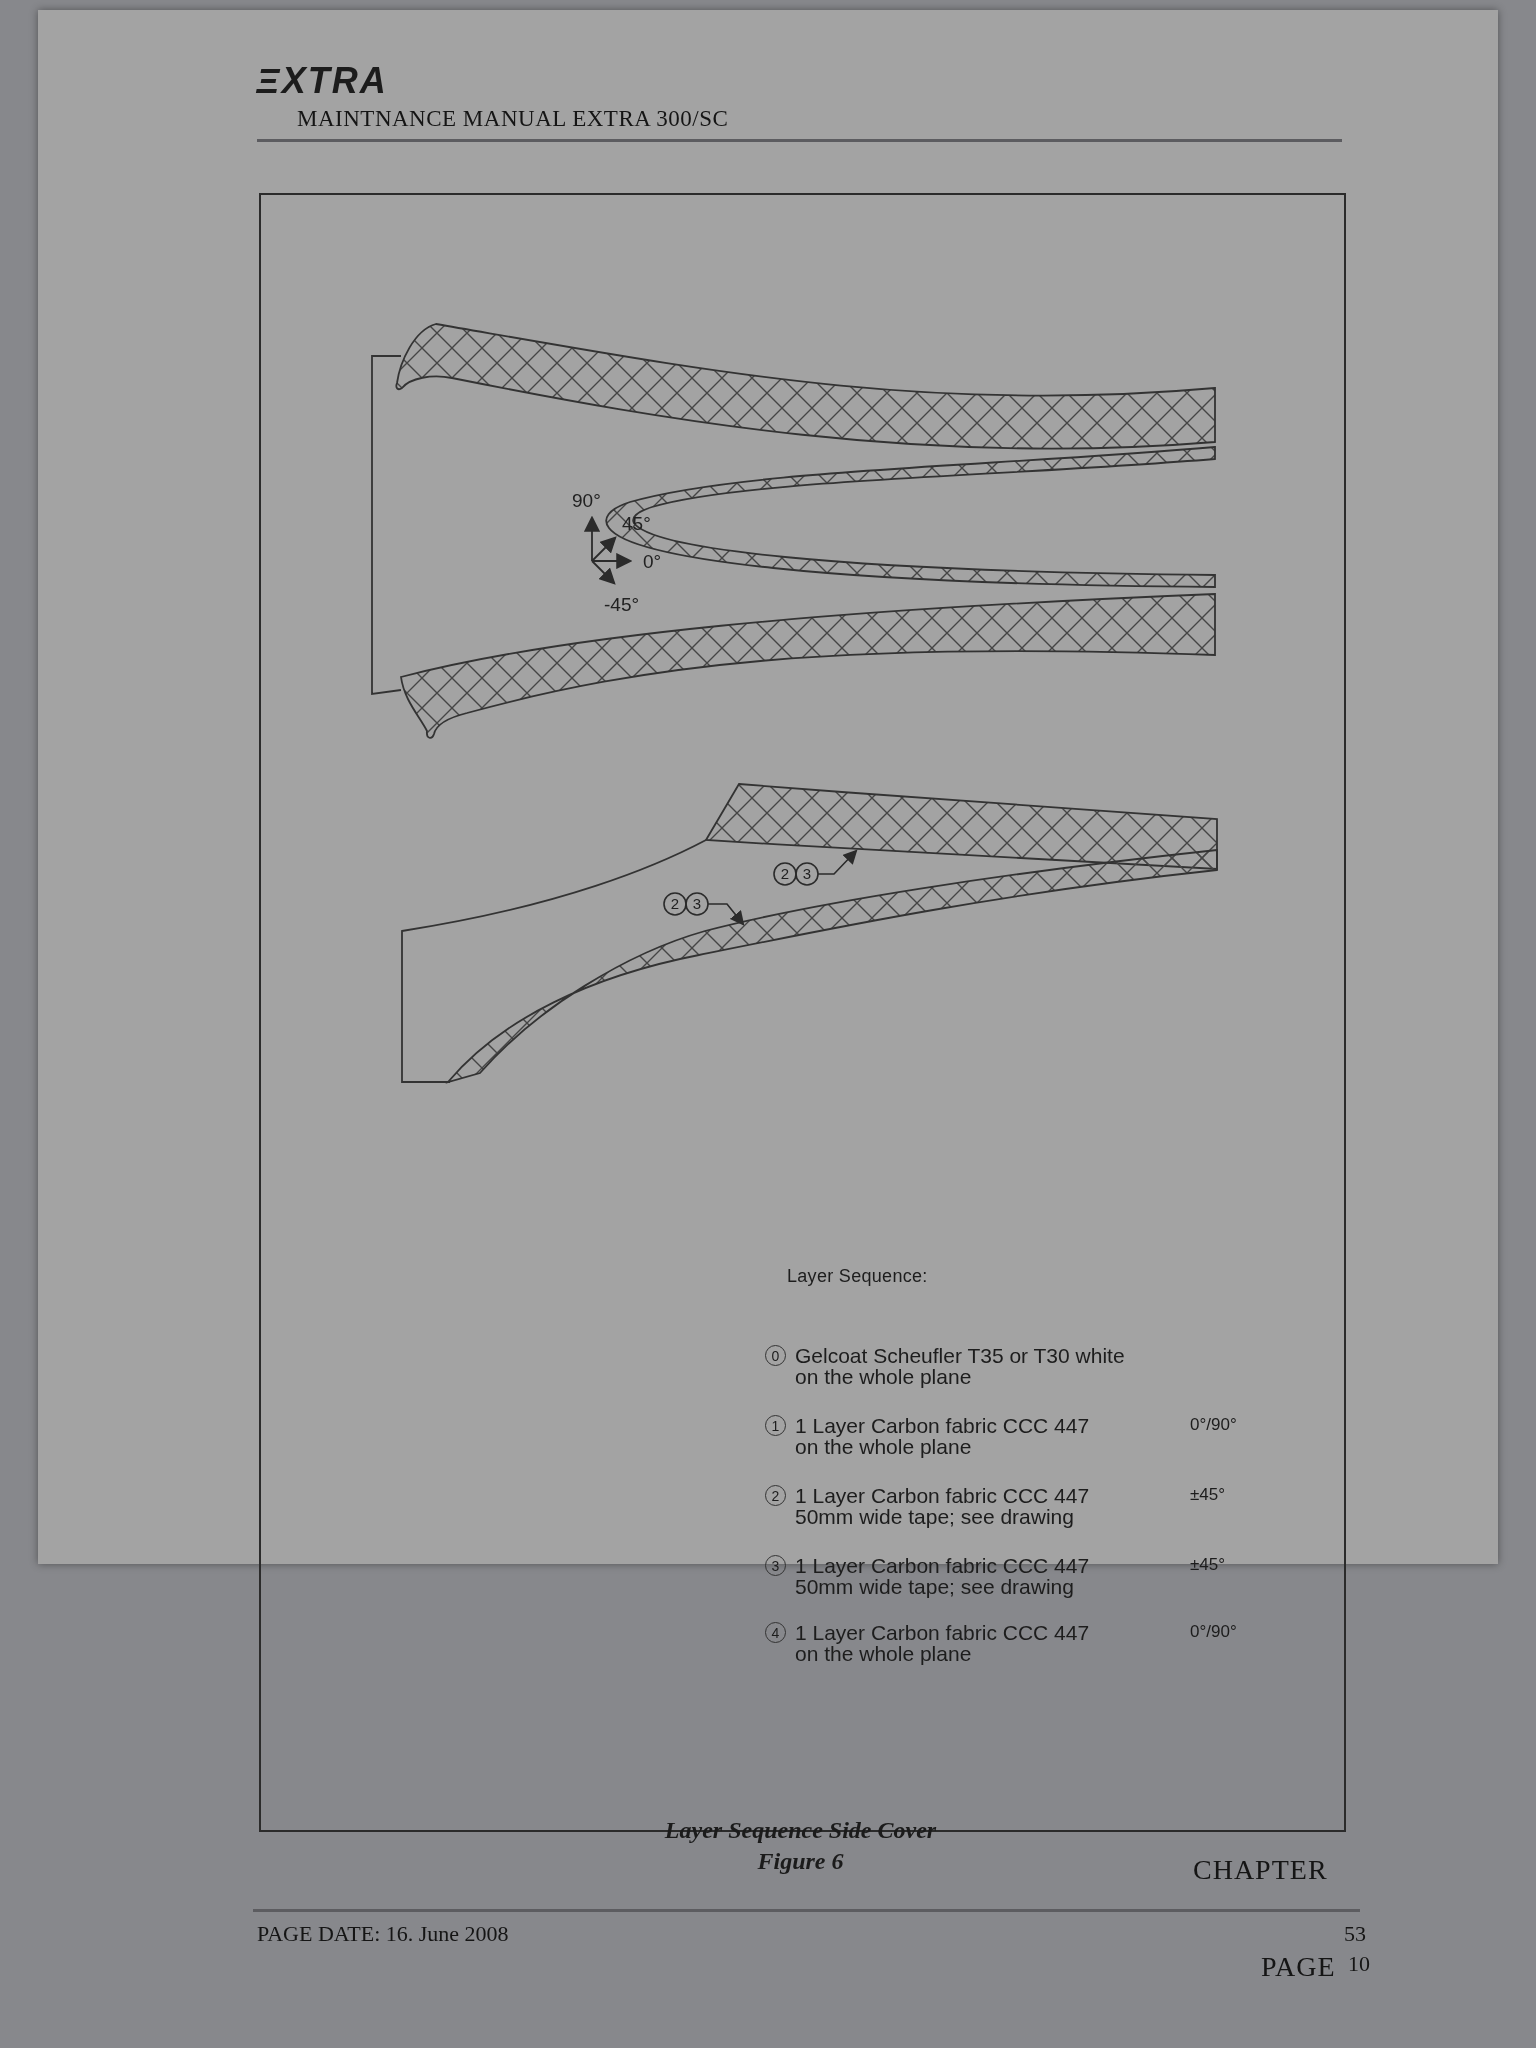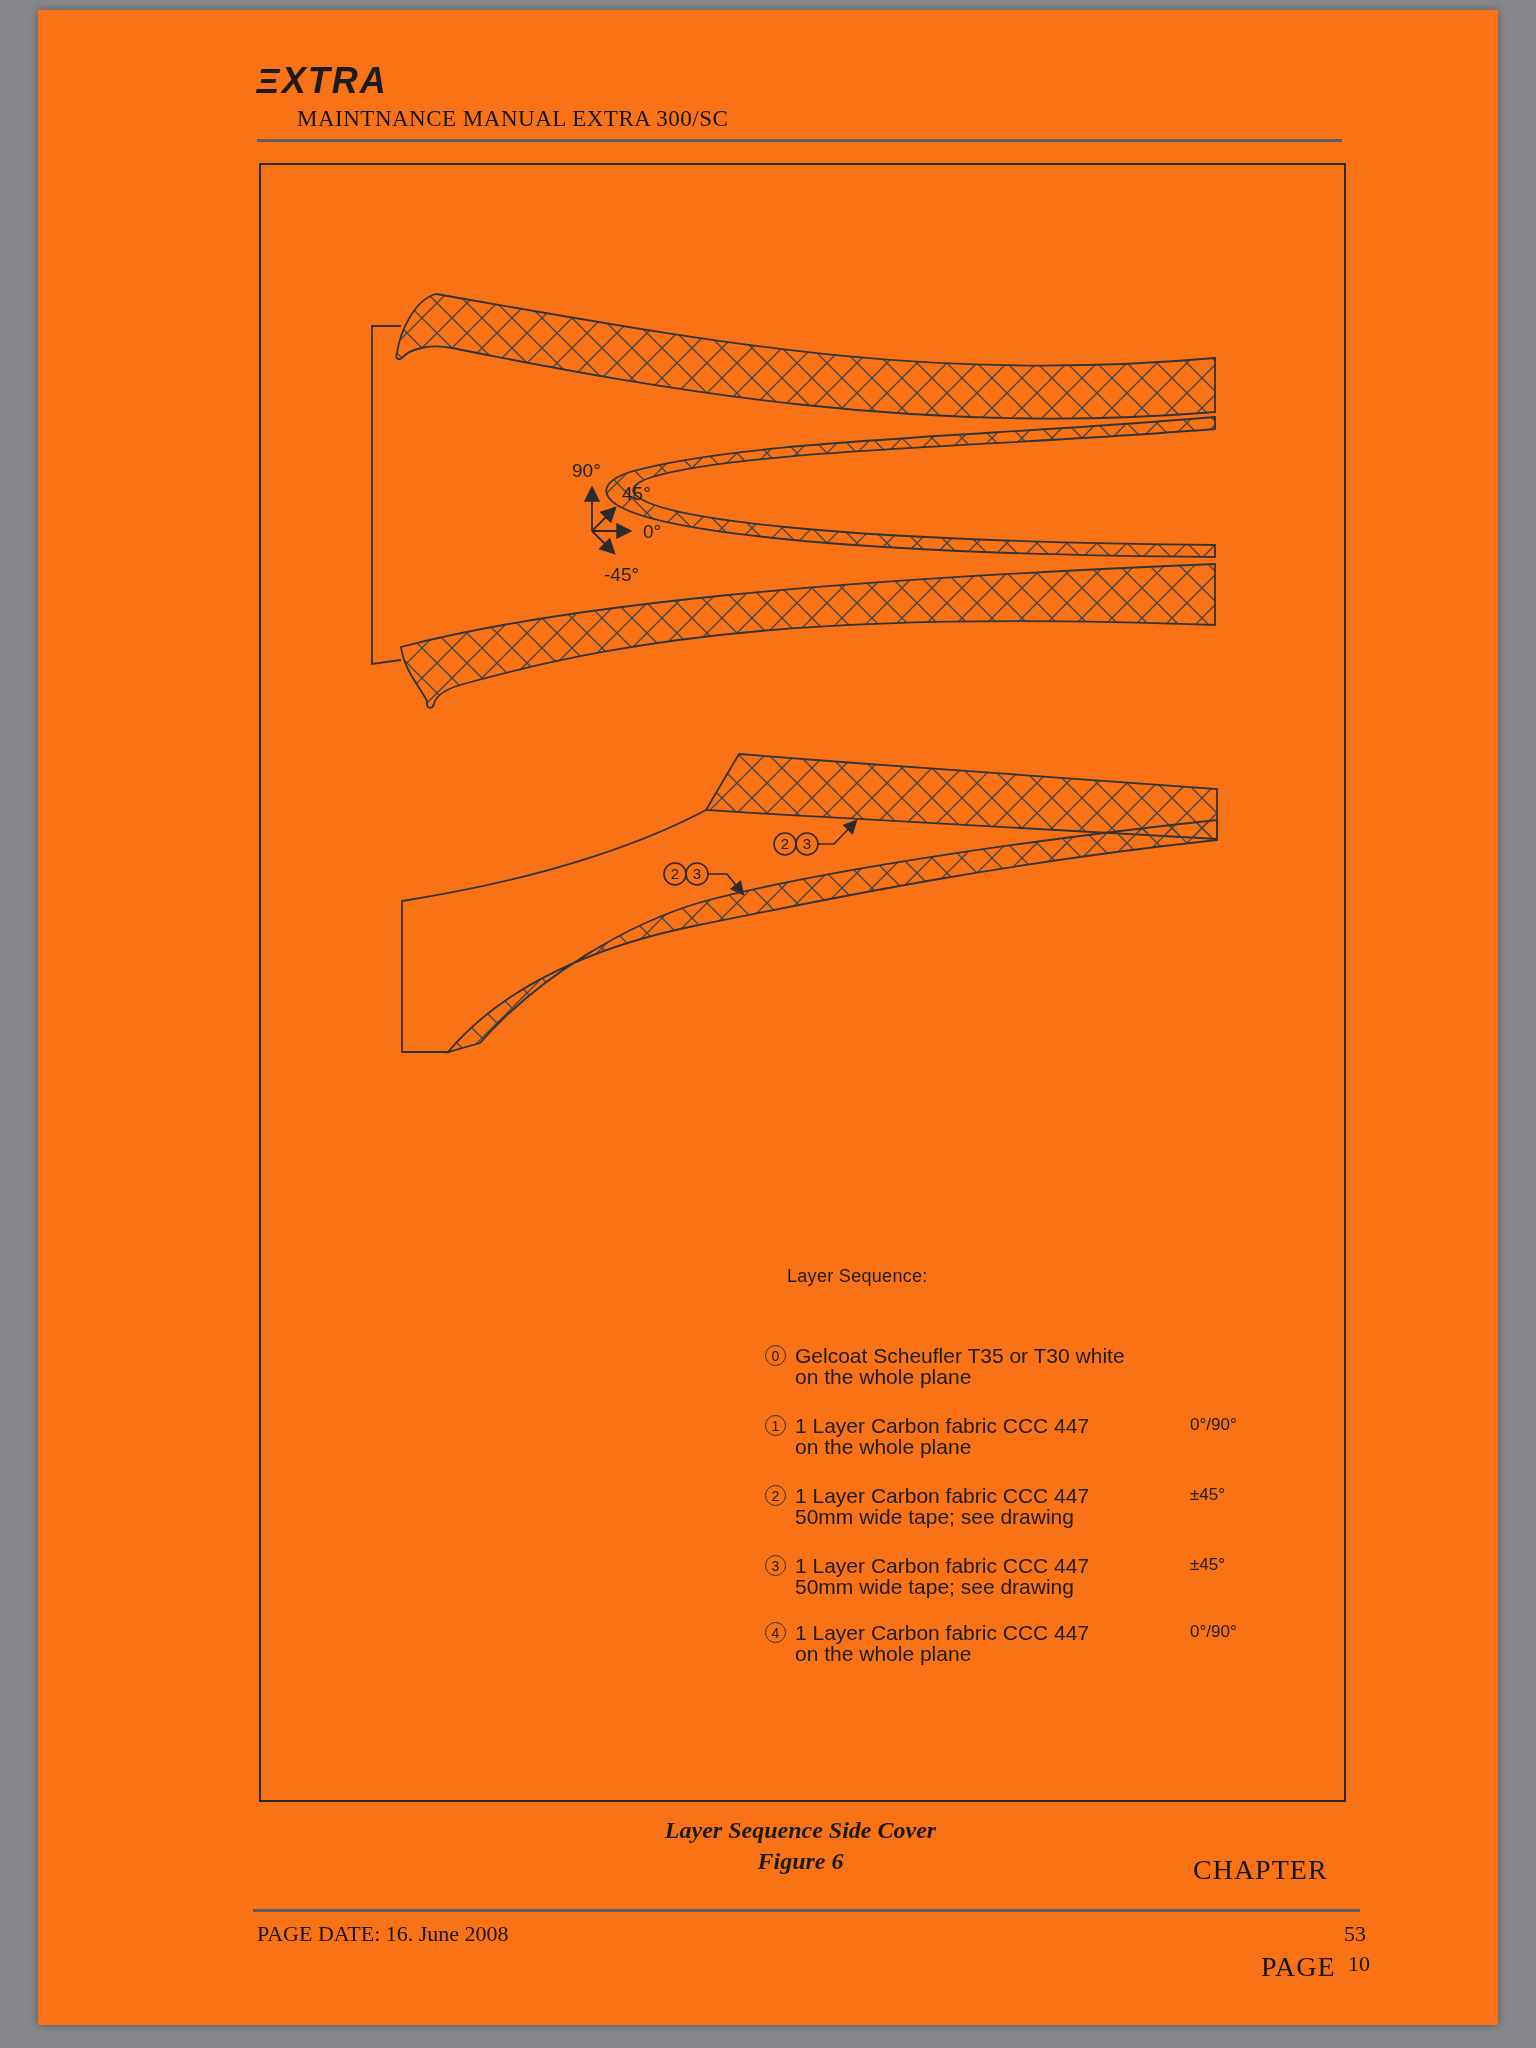--- a/index.html
+++ b/index.html
@@ -1,26 +1,26 @@
 <!DOCTYPE html>
 <html><head>
 <meta charset="utf-8">
 <style>
   html,body{margin:0;padding:0;width:1536px;height:2048px;background:#87888c;overflow:hidden;
             font-family:"Liberation Serif", serif;}
-  .page{position:absolute;left:38px;top:10px;width:1460px;height:2015px;background:#f97316;
+  .page{position:absolute;left:38px;top:10px;width:1460px;height:1554px;background:#a3a3a3;
         box-shadow:0 0 8px rgba(0,0,0,.4);}
   .abs{position:absolute;}
   
   .logo{left:218px;top:50px;font-family:"Liberation Sans",sans-serif;font-style:italic;
         font-weight:bold;font-size:36px;letter-spacing:2px;color:#1c1c1c;}
   .manual-title{left:219px;top:96px;font-size:23px;letter-spacing:.5px;color:#151515;margin-left:40px;}
   .header-rule{left:219px;top:129px;width:1085px;height:3px;background:#5c5c60;}
   
-  .figure-box{left:221px;top:153px;width:1083px;height:1635px;border:2px solid #2b2b2b;}
+  .figure-box{left:221px;top:183px;width:1083px;height:1635px;border:2px solid #2b2b2b;}
   .fig-svg{position:absolute;left:0;top:0;}
   
   .ls-head{left:749px;top:1256px;font-family:"Liberation Sans",sans-serif;font-size:18px;
            color:#1d1d1d;letter-spacing:.3px;}
   .ls-row{position:absolute;left:727px;display:flex;gap:9px;width:480px;
           font-family:"Liberation Sans",sans-serif;color:#1d1d1d;}
   .num{flex:0 0 auto;width:21px;height:21px;border:1.6px solid #333;border-radius:50%;
        display:flex;align-items:center;justify-content:center;font-size:14px;box-sizing:border-box;}
   .txt{font-size:21px;line-height:21px;}
   .ang{position:absolute;left:425px;top:0;font-size:17px;}

